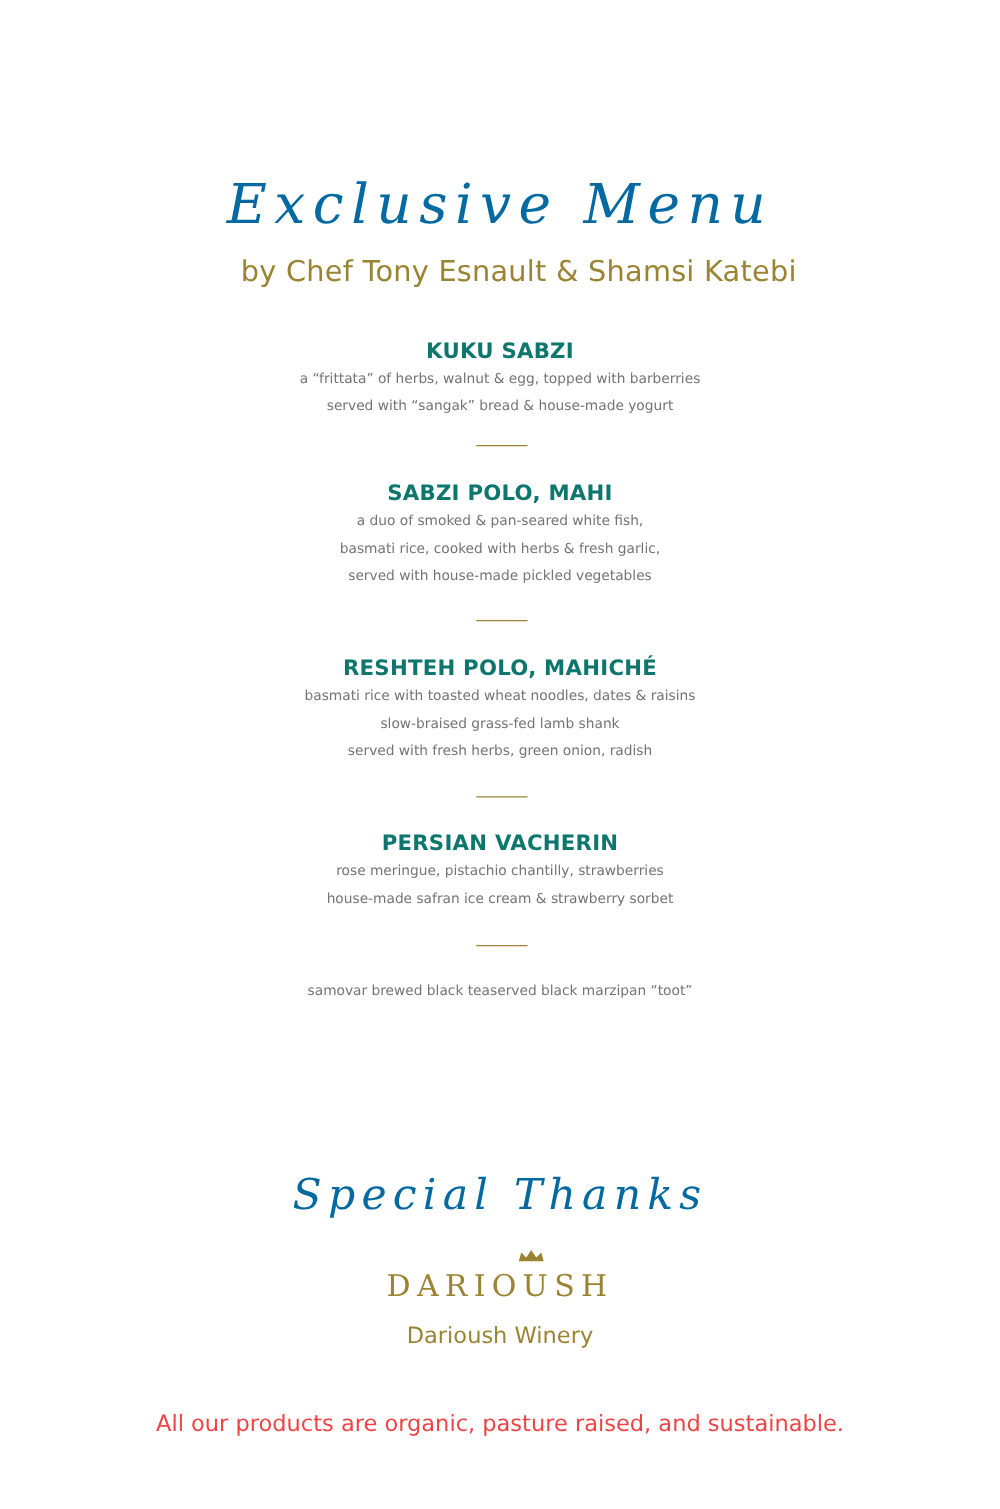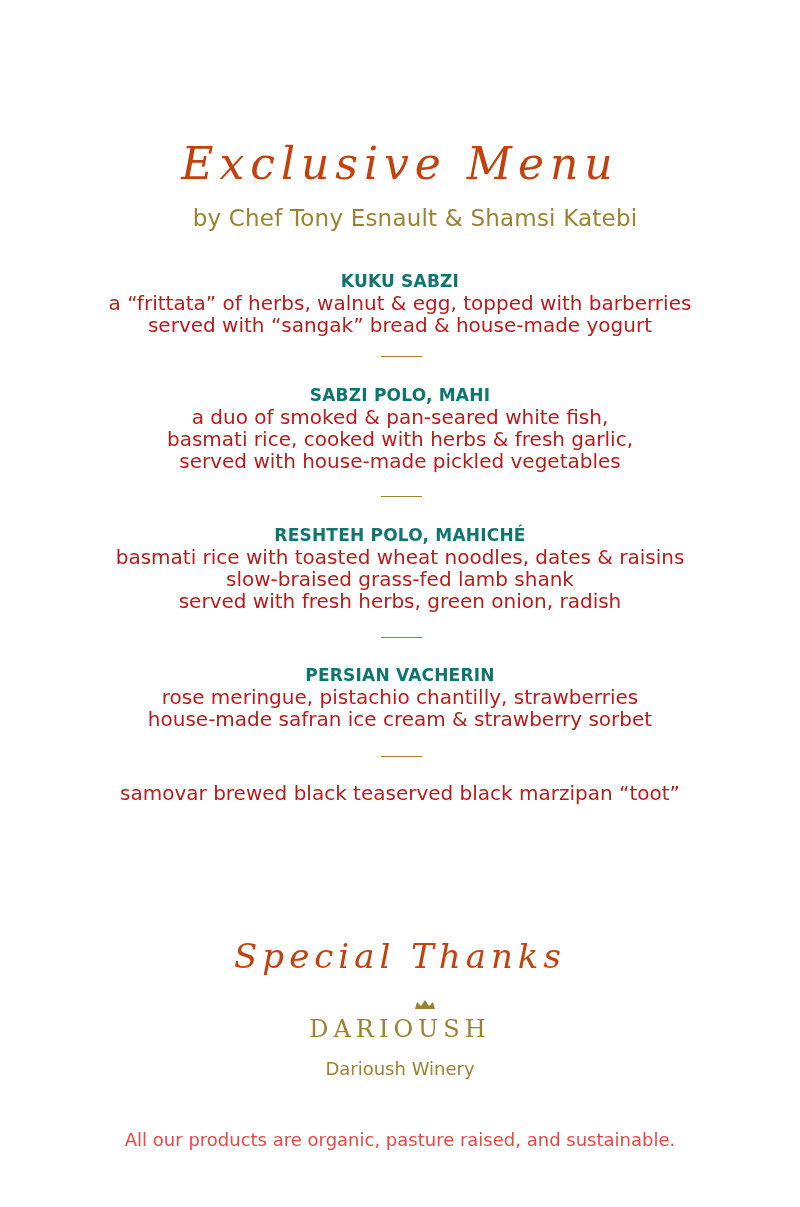--- a/index.html
+++ b/index.html
@@ -17,21 +17,21 @@
     }
     .center {
       position: absolute;
       left: 0;
       width: 800px;
       text-align: center;
     }
     .script-title {
       font-family: "DejaVu Serif", serif;
       font-style: italic;
-      color: #c2410c;
+      color: #0369a1;
       font-weight: normal;
       letter-spacing: 6px;
     }
     #title {
       top: 136px;
       font-size: 44px;
       line-height: 56px;
     }
     #subtitle {
       top: 203px;
@@ -48,23 +48,23 @@
       text-align: center;
     }
     .course-name {
       font-weight: bold;
       font-size: 17px;
       line-height: 22px;
       color: #0f766e;
       letter-spacing: 0.2px;
     }
     .course-desc {
-      font-size: 20px;
+      font-size: 11px;
       line-height: 22px;
-      color: #b91c1c;
+      color: #737373;
     }
     .divider {
       position: absolute;
       left: 381px;
       width: 41px;
       height: 1px;
       background: #9a8433;
     }
     #thanks {
       top: 932px;

